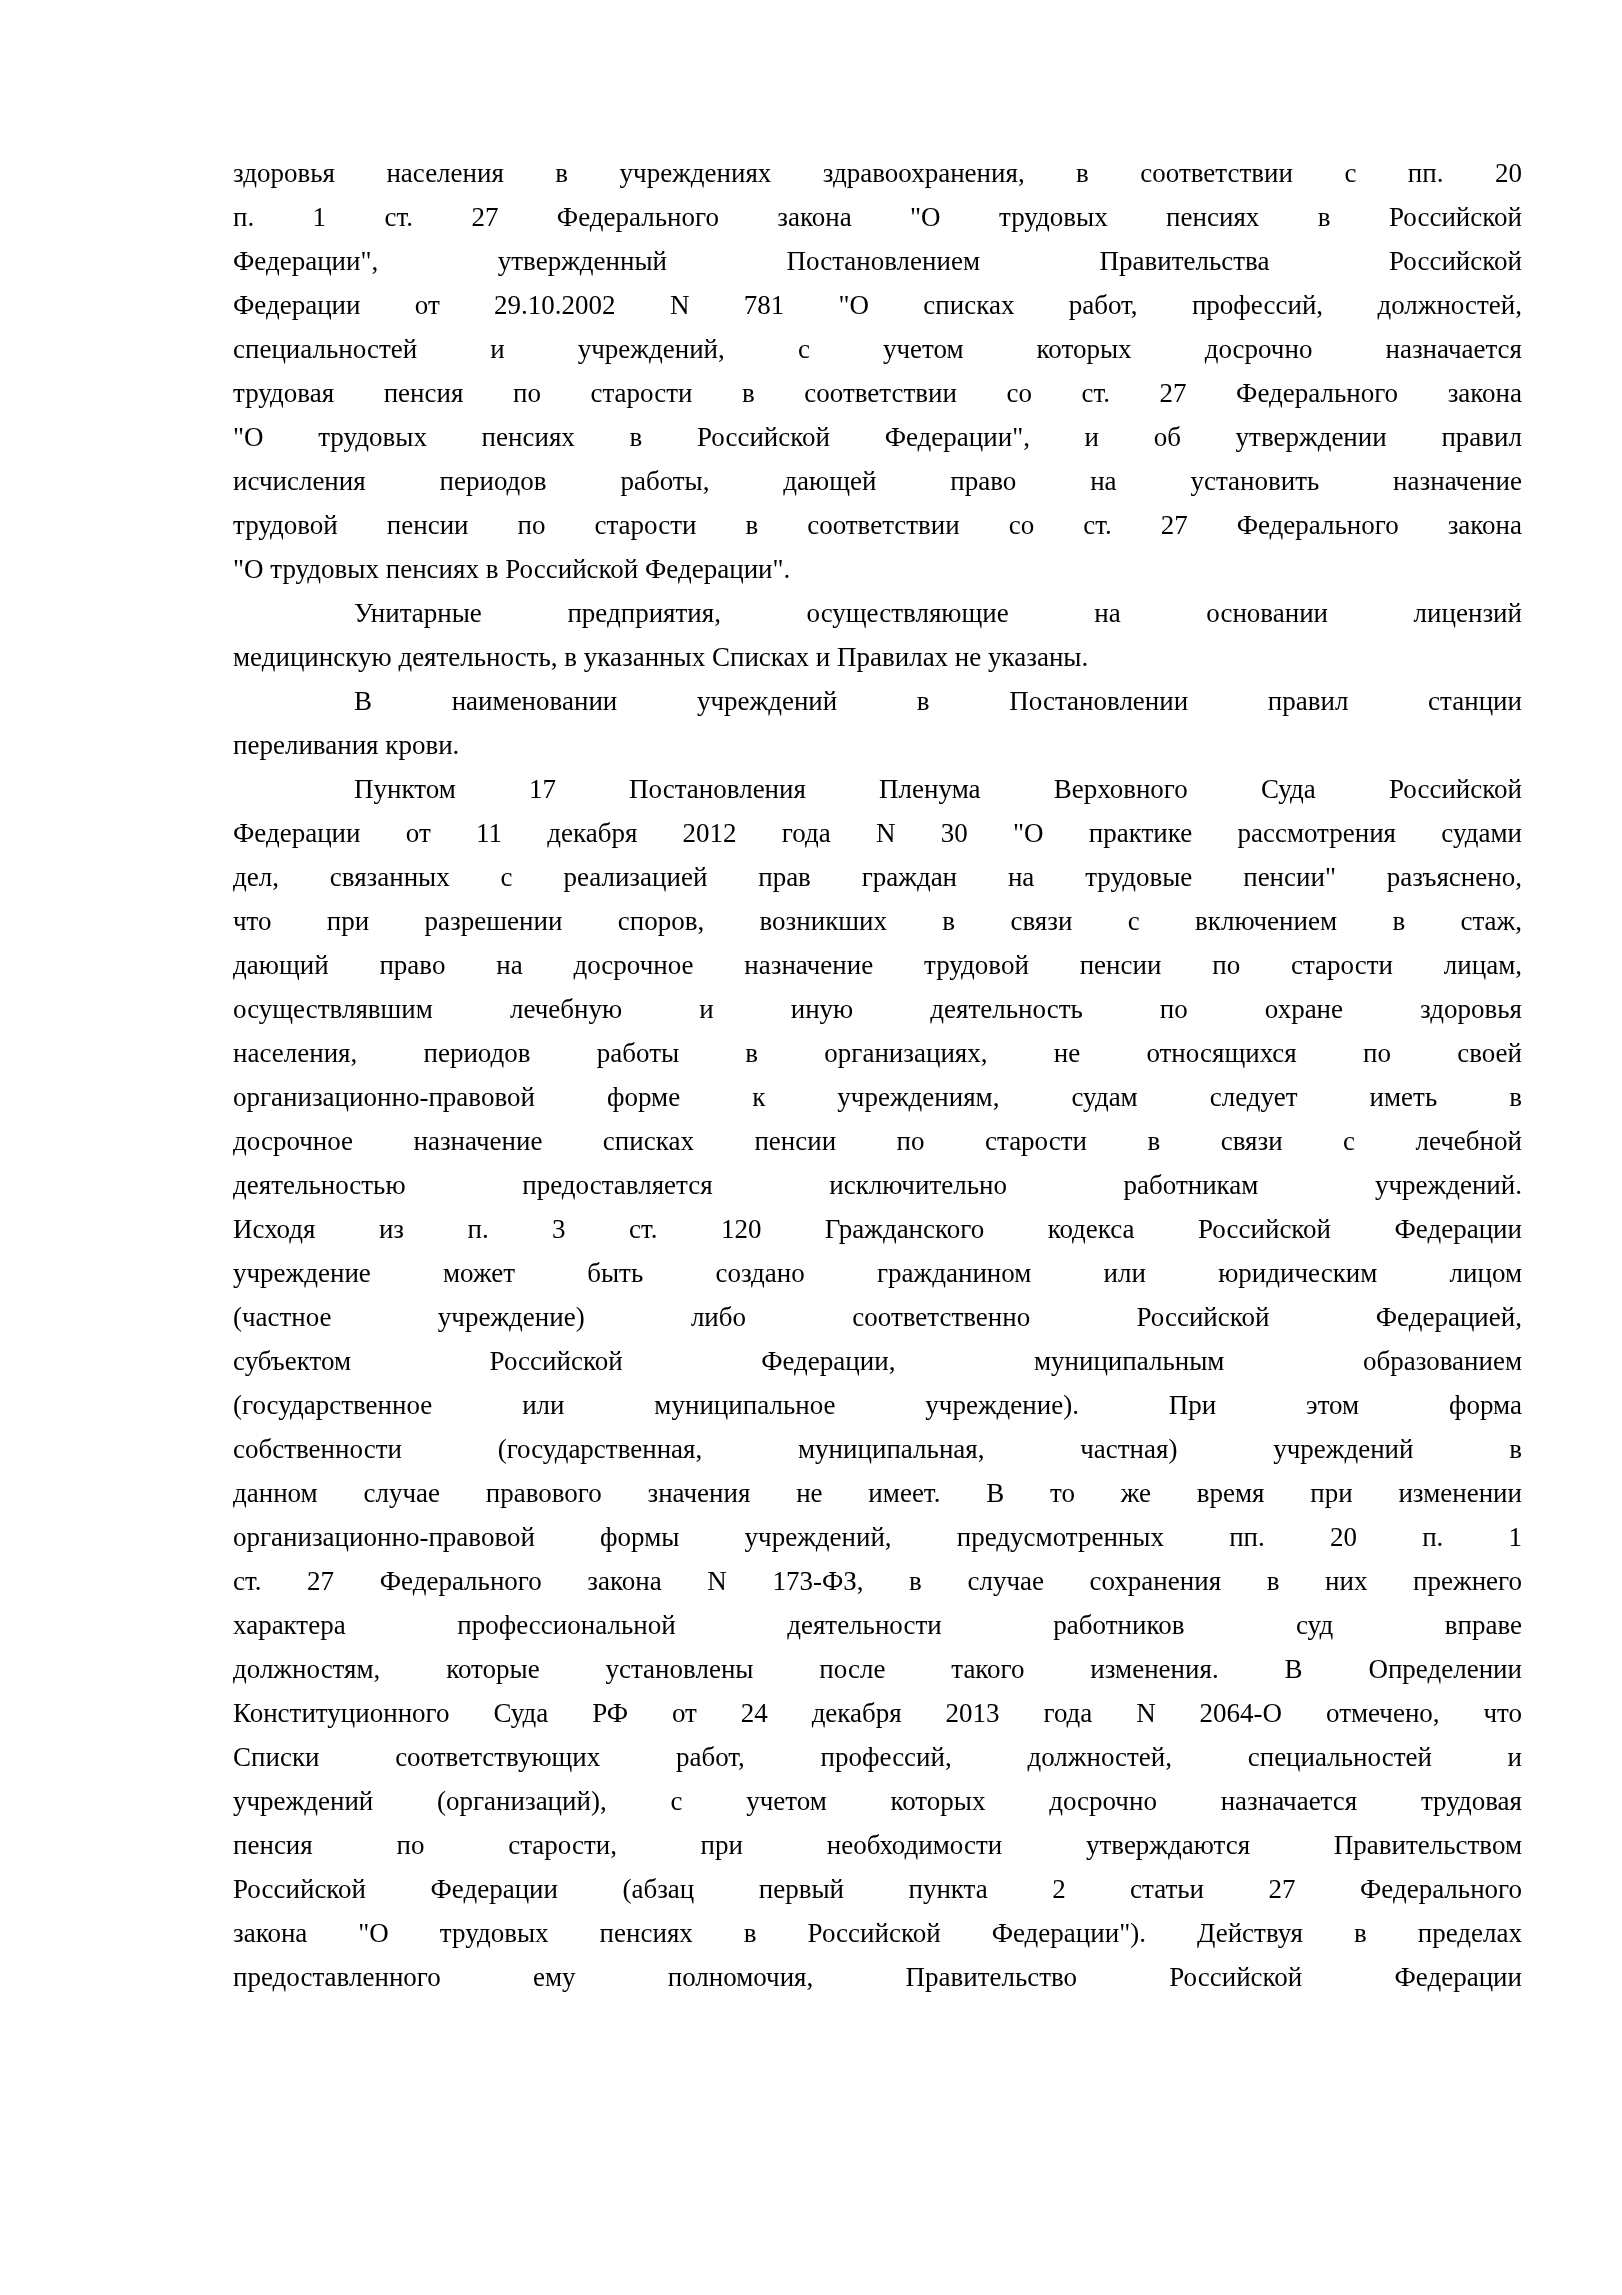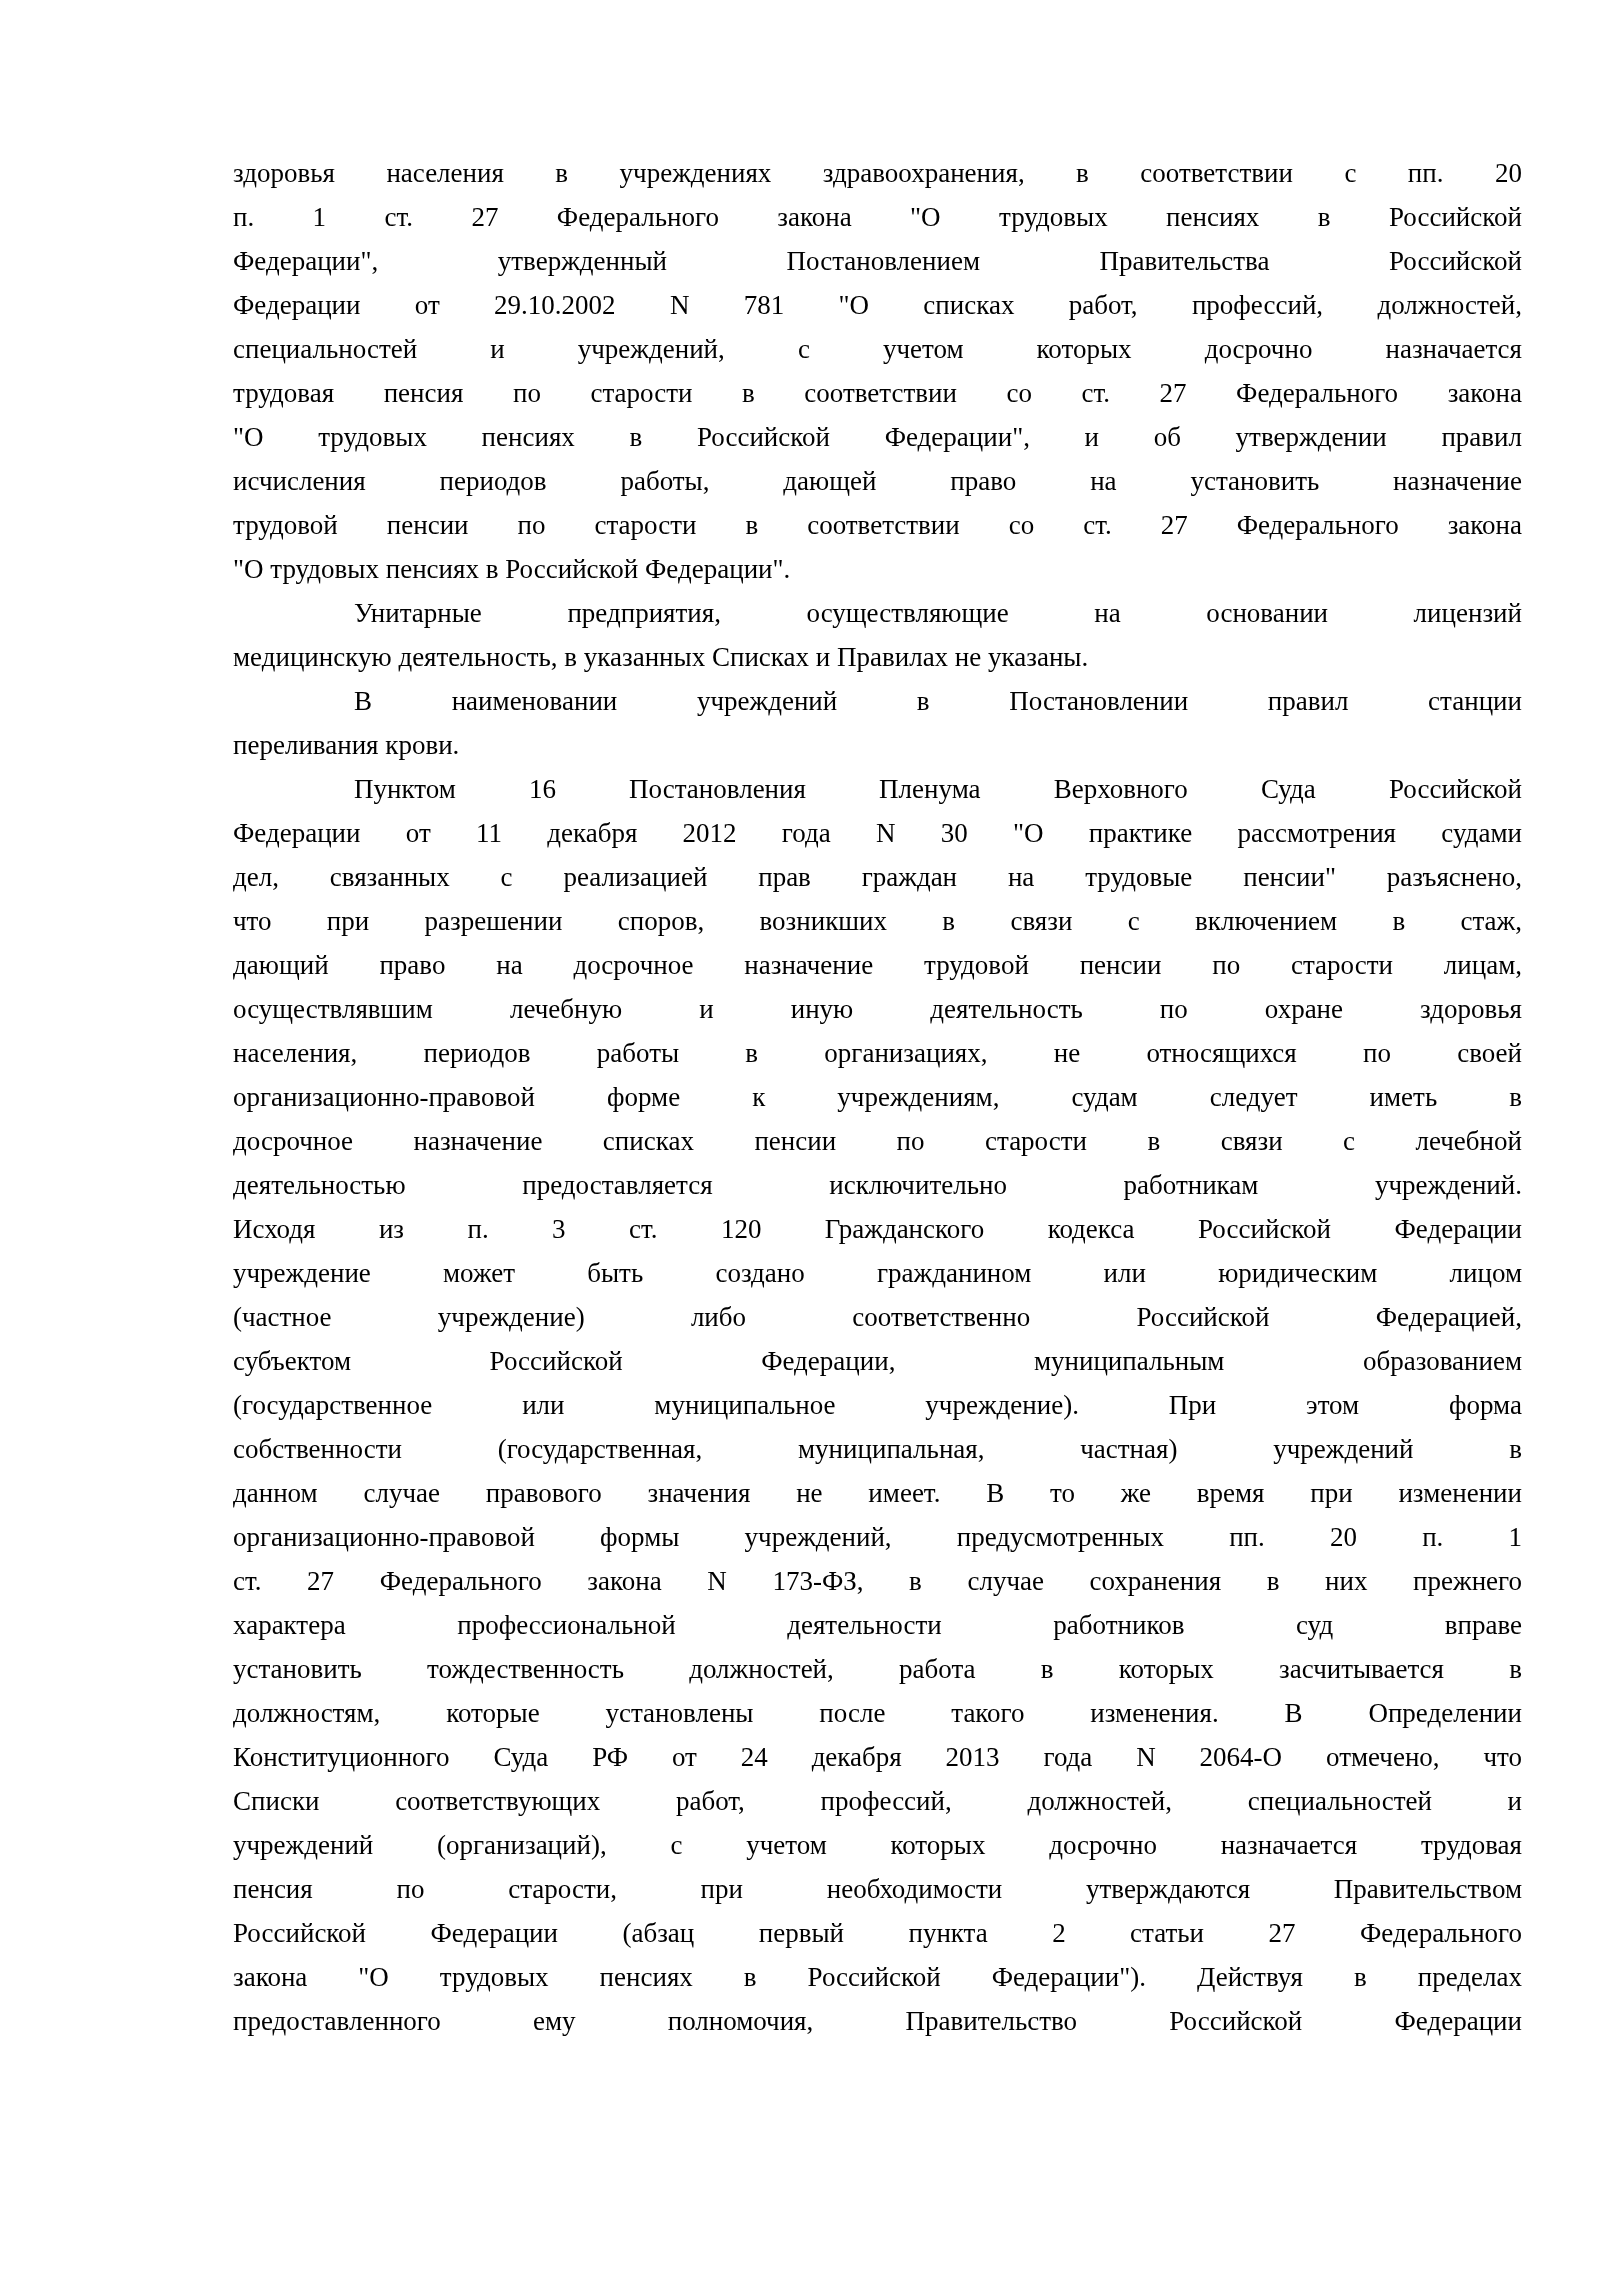--- a/index.html
+++ b/index.html
@@ -50,41 +50,40 @@
       <div class="line">специальностей и учреждений, с учетом которых досрочно назначается</div>
       <div class="line">трудовая пенсия по старости в соответствии со ст. 27 Федерального закона</div>
       <div class="line">"О трудовых пенсиях в Российской Федерации", и об утверждении правил</div>
       <div class="line">исчисления периодов работы, дающей право на установить назначение</div>
       <div class="line">трудовой пенсии по старости в соответствии со ст. 27 Федерального закона</div>
       <div class="line noj">"О трудовых пенсиях в Российской Федерации".</div>
       <div class="line ind">Унитарные предприятия, осуществляющие на основании лицензий</div>
       <div class="line noj">медицинскую деятельность, в указанных Списках и Правилах не указаны.</div>
       <div class="line ind">В наименовании учреждений в Постановлении правил станции</div>
       <div class="line noj">переливания крови.</div>
-      <div class="line ind">Пунктом 16 Постановления Пленума Верховного Суда Российской</div>
+      <div class="line ind">Пунктом 17 Постановления Пленума Верховного Суда Российской</div>
       <div class="line">Федерации от 11 декабря 2012 года N 30 "О практике рассмотрения судами</div>
       <div class="line">дел, связанных с реализацией прав граждан на трудовые пенсии" разъяснено,</div>
       <div class="line">что при разрешении споров, возникших в связи с включением в стаж,</div>
       <div class="line">дающий право на досрочное назначение трудовой пенсии по старости лицам,</div>
       <div class="line">осуществлявшим лечебную и иную деятельность по охране здоровья</div>
       <div class="line">населения, периодов работы в организациях, не относящихся по своей</div>
       <div class="line">организационно-правовой форме к учреждениям, судам следует иметь в</div>
       <div class="line">досрочное назначение списках пенсии по старости в связи с лечебной</div>
       <div class="line">деятельностью предоставляется исключительно работникам учреждений.</div>
       <div class="line">Исходя из п. 3 ст. 120 Гражданского кодекса Российской Федерации</div>
       <div class="line">учреждение может быть создано гражданином или юридическим лицом</div>
       <div class="line">(частное учреждение) либо соответственно Российской Федерацией,</div>
       <div class="line">субъектом Российской Федерации, муниципальным образованием</div>
       <div class="line">(государственное или муниципальное учреждение). При этом форма</div>
       <div class="line">собственности (государственная, муниципальная, частная) учреждений в</div>
       <div class="line">данном случае правового значения не имеет. В то же время при изменении</div>
       <div class="line">организационно-правовой формы учреждений, предусмотренных пп. 20 п. 1</div>
       <div class="line">ст. 27 Федерального закона N 173-ФЗ, в случае сохранения в них прежнего</div>
       <div class="line">характера профессиональной деятельности работников суд вправе</div>
-      <div class="line">установить тождественность должностей, работа в которых засчитывается в</div>
       <div class="line">должностям, которые установлены после такого изменения. В Определении</div>
       <div class="line">Конституционного Суда РФ от 24 декабря 2013 года N 2064-О отмечено, что</div>
       <div class="line">Списки соответствующих работ, профессий, должностей, специальностей и</div>
       <div class="line">учреждений (организаций), с учетом которых досрочно назначается трудовая</div>
       <div class="line">пенсия по старости, при необходимости утверждаются Правительством</div>
       <div class="line">Российской Федерации (абзац первый пункта 2 статьи 27 Федерального</div>
       <div class="line">закона "О трудовых пенсиях в Российской Федерации"). Действуя в пределах</div>
       <div class="line">предоставленного ему полномочия, Правительство Российской Федерации</div>
     </div>
 </div>

